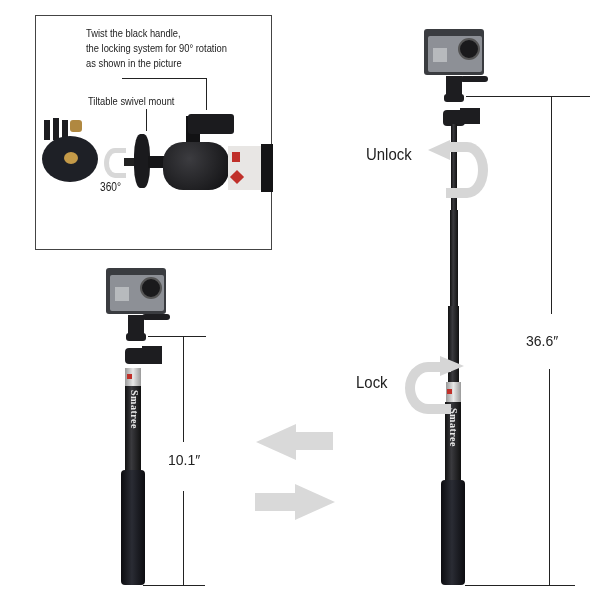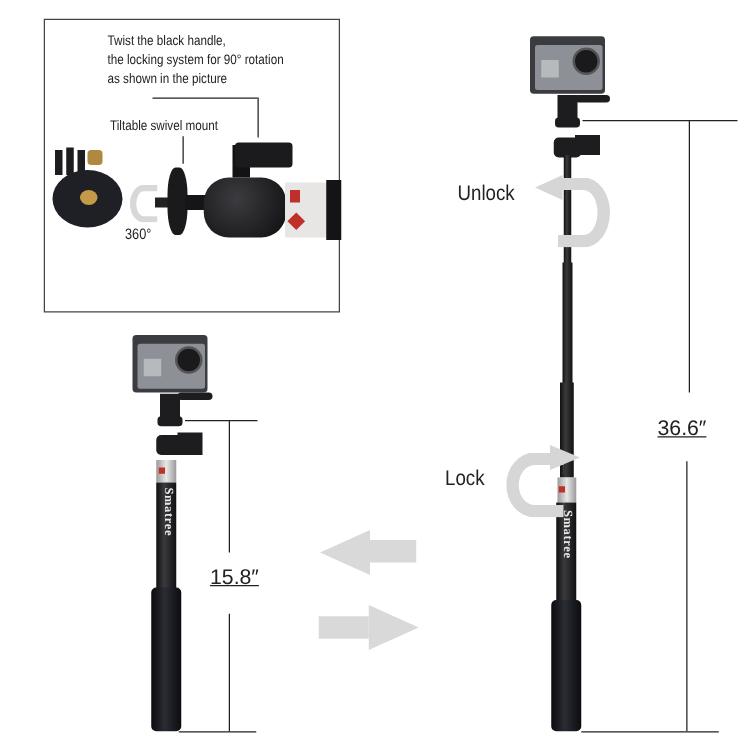--- a/index.html
+++ b/index.html
@@ -10,21 +10,21 @@
   .line { position:absolute; background:#222; }
   .cam { position:absolute; background:#3a3c40; border-radius:3px; }
   .cam-face { position:absolute; background:#8d9096; border-radius:2px; }
   .cam-screen { position:absolute; background:#b7babd; }
   .cam-lens { position:absolute; background:#1a1a1c; border-radius:50%; border:2px solid #555; box-sizing:border-box; }
   .pole { position:absolute; background:linear-gradient(90deg,#111 0%,#3a3a3e 40%,#111 100%); }
   .grip { position:absolute; background:linear-gradient(90deg,#0c0c10 0%,#2a2c34 45%,#0c0c10 100%); border-radius:4px; }
   .band { position:absolute; background:linear-gradient(90deg,#9a9a9a,#e8e8e8,#9a9a9a); }
   .band-red { position:absolute; background:#c0302a; }
   .brand { position:absolute; color:#e8e8e8; font-family:"Liberation Serif", serif; font-size:10px; font-weight:bold; transform:rotate(90deg); transform-origin:left top; white-space:nowrap; letter-spacing:0.5px; }
-  .dim-label { position:absolute; font-family:"Liberation Sans", sans-serif; font-size:17px; color:#222; white-space:nowrap;text-decoration:underline; }
+  .dim-label { position:absolute; font-family:"Liberation Sans", sans-serif; font-size:14px; color:#222; white-space:nowrap; }
   .hint { position:absolute; font-family:"Liberation Sans", sans-serif; font-size:17px; color:#222; transform:scaleX(0.88); transform-origin:left top; white-space:nowrap; }
   .mount { position:absolute; background:#1d1d20; }
 </style>
 </head>
 <body>
 
 <div class="abs inset">
   <div class="inset-text" style="left:50px; top:10px;">Twist the black handle,</div>
   <div class="inset-text" style="left:50px; top:25px;">the locking system for 90° rotation</div>
   <div class="inset-text" style="left:50px; top:40px;">as shown in the picture</div>
@@ -107,21 +107,21 @@
   <div class="mount" style="left:125px; top:348px; width:22px; height:16px; border-radius:4px;"></div>
   <div class="mount" style="left:142px; top:346px; width:20px; height:18px;"></div>
   <div class="band" style="left:125px; top:368px; width:16px; height:18px;"></div>
   <div class="band-red" style="left:127px; top:374px; width:5px; height:5px;"></div>
   <div class="pole" style="left:125px; top:386px; width:16px; height:86px;"></div>
   <div class="brand" style="left:140px; top:390px;">Smatree</div>
   <div class="grip" style="left:121px; top:470px; width:24px; height:115px;"></div>
 
   <div class="line" style="left:148px; top:336px; width:58px; height:1px;"></div>
   <div class="line" style="left:183px; top:336px; width:1px; height:106px;"></div>
-  <div class="dim-label" style="left:168px; top:452px;">15.8″</div>
+  <div class="dim-label" style="left:168px; top:452px;">10.1″</div>
   <div class="line" style="left:183px; top:491px; width:1px; height:94px;"></div>
   <div class="line" style="left:143px; top:585px; width:62px; height:1px;"></div>
 </div>
 
 <div>
   <div class="abs" style="left:293px; top:432px; width:40px; height:18px; background:#d9d9d9;"></div>
   <div class="abs" style="left:256px; top:424px; width:0; height:0; border-top:18px solid transparent; border-bottom:18px solid transparent; border-right:40px solid #d9d9d9;"></div>
 </div>
 <div>
   <div class="abs" style="left:255px; top:493px; width:40px; height:18px; background:#d9d9d9;"></div>

